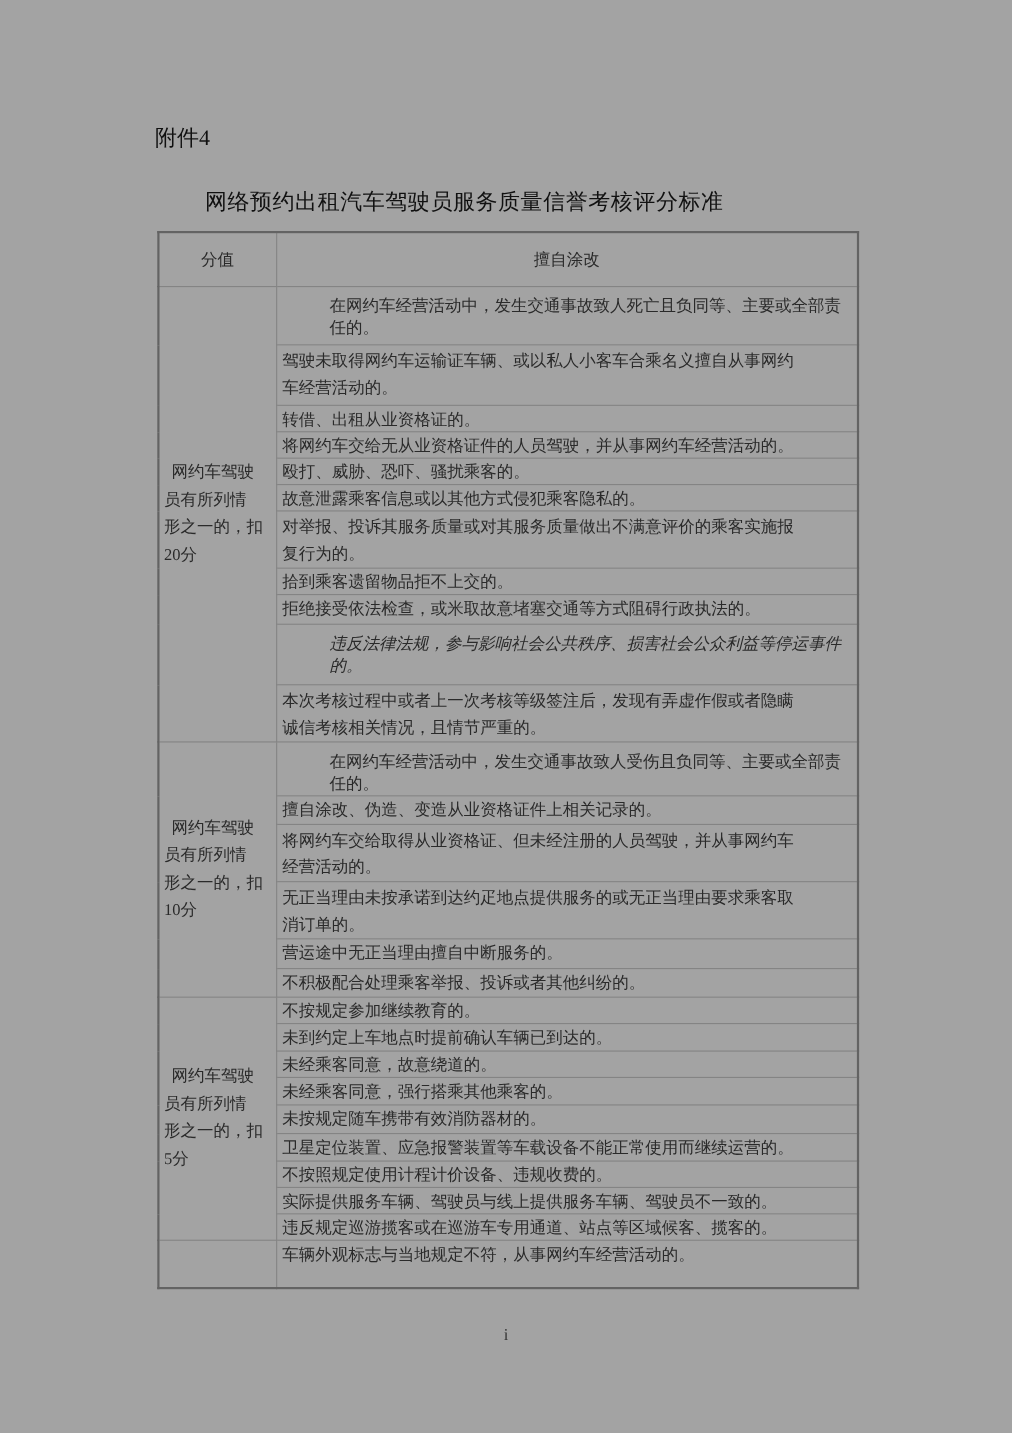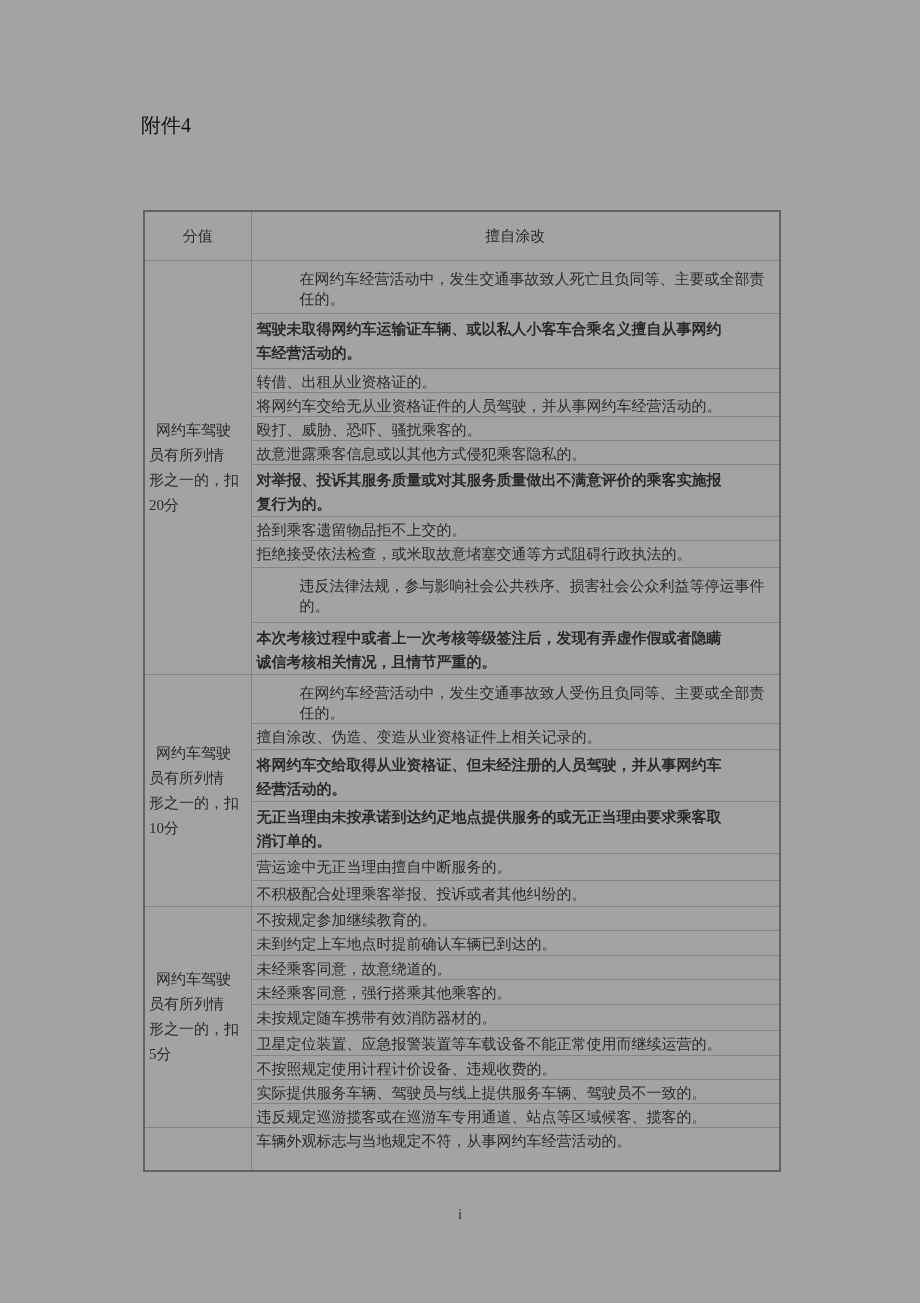--- a/index.html
+++ b/index.html
@@ -64,39 +64,40 @@
     color: #2a2a2a;
   }
   td.score-cell .score-line:first-child { text-indent: 7px; }
   td.criteria-cell {
     vertical-align: top;
     padding: 3px 2px 0 5px;
     font-size: 15px;
     color: #2a2a2a;
   }
   td.criteria-cell .criteria-line { line-height: 20px; }
-  td.criteria-cell.multi .criteria-line { line-height: 24px; font-weight: bold; }
+  td.criteria-cell.multi .criteria-line { line-height: 24px; }
   td.criteria-cell.tall { padding-top: 8px; padding-left: 48px; }
   .page-footer {
     position: absolute;
     left: 0;
     top: 1206px;
     width: 920px;
     text-align: center;
     font-size: 15px;
     color: #333333;
   }
 </style>
 </head>
 <body>
 
 <div class="page">
 
   <div class="attachment-label">附件4</div>
 
+  <div class="doc-title">网络预约出租汽车驾驶员服务质量信誉考核评分标准</div>
 
   <div class="table-wrap">
     <table class="score-table">
       <colgroup>
         <col style="width:107px">
         <col style="width:529px">
       </colgroup>
       <thead>
         <tr>
           <th class="head-cell">分值</th>
@@ -150,21 +151,21 @@
           <tr style="height: 22px;">
             <td class="criteria-cell">
               <div class="criteria-line">拾到乘客遗留物品拒不上交的。</div>
             </td>
           </tr>
           <tr style="height: 27px;">
             <td class="criteria-cell">
               <div class="criteria-line">拒绝接受依法检查，或米取故意堵塞交通等方式阻碍行政执法的。</div>
             </td>
           </tr>
-          <tr style="height: 55px;">
+          <tr style="height: 55px; font-style: italic;">
             <td class="criteria-cell tall">
               <div class="criteria-line">违反法律法规，参与影响社会公共秩序、损害社会公众利益等停运事件 的。</div>
             </td>
           </tr>
           <tr style="height: 44px;">
             <td class="criteria-cell multi">
               <div class="criteria-line">本次考核过程中或者上一次考核等级签注后，发现有弄虚作假或者隐瞒</div>
               <div class="criteria-line">诚信考核相关情况，且情节严重的。</div>
             </td>
           </tr>

